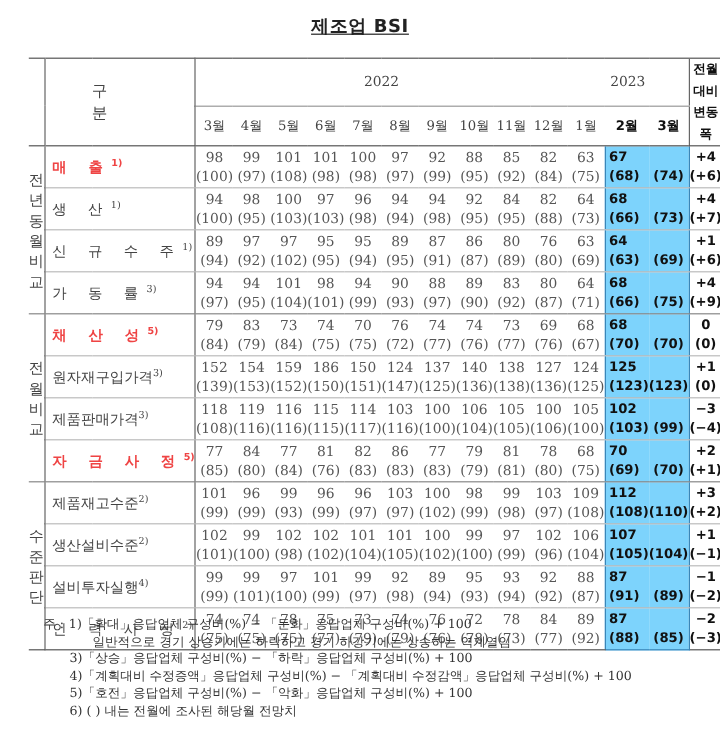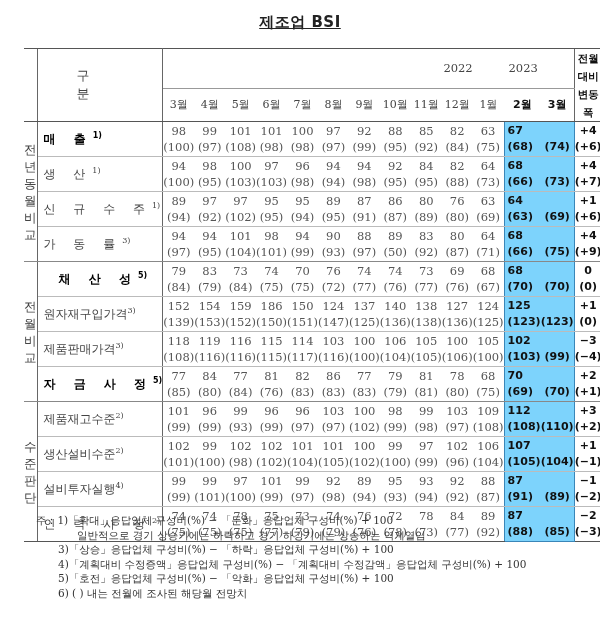--- a/index.html
+++ b/index.html
@@ -11,21 +11,21 @@
   table { position:absolute; left:24px; top:48px; border-collapse:collapse;
           font-size:11.5px; table-layout:fixed; }
   td, th { padding:0; text-align:center; font-weight:normal; }
   .hdr-top { border-top:1.5px solid #555; }
   .yr { height:22px; color:#444; }
   .mo { height:18px; color:#444; font-size:11px; }
   .mo.b { font-weight:bold; font-family:"DejaVu Sans","Liberation Sans",sans-serif; font-size:11px; color:#111; }
   .gubun { letter-spacing:34px; font-size:13px; color:#444; }
   .grp { color:#444; font-size:12.5px; line-height:17px; border-right:1px solid #666; }
   .lab { text-align:left; padding-left:6px; font-size:12px; color:#444; border-right:1px solid #666; white-space:nowrap; }
-  .lab.bold { font-weight:bold; font-family:"DejaVu Sans","Liberation Sans",sans-serif; color:#000000; }
+  .lab.bold { font-weight:bold; font-family:"DejaVu Sans","Liberation Sans",sans-serif; color:#ef4444; }
   .lab sup { font-size:8px; }
   .sp { letter-spacing:7px; }
   .v { color:#555; font-size:11.5px; line-height:16px; }
   .hl { background:#7dd3fc; color:#111; font-weight:bold; font-family:"DejaVu Sans","Liberation Sans",sans-serif; font-size:11px; }
   .hl-l { border-left:1.5px solid #3a86b8; }
   .hl-r { border-right:1.5px solid #3a86b8; }
   .chg { color:#111; font-weight:bold; font-family:"DejaVu Sans","Liberation Sans",sans-serif; font-size:11px; line-height:16px; border-left:1px solid #666; }
   .chg-h { font-weight:bold; font-family:"DejaVu Sans","Liberation Sans",sans-serif; font-size:10.5px; color:#111; border-left:1px solid #666; line-height:18px; }
   .row td { border-bottom:1px solid #bbb; height:34px; }
   .row td.grp { border-bottom:1px solid #888;margin-left:18px; }
@@ -57,21 +57,21 @@
       <col style="width:30px">
       <col style="width:28px">
     <col style="width:30px">
       <col style="width:31px">
       <col style="width:42px">
   </colgroup>
   <tbody id="tbody">
     <tr class="hdr-top">
       <td rowspan="2" style="border-top:1.5px solid #555;border-bottom:1.5px solid #555;"></td>
       <td colspan="2" rowspan="2" class="gubun" style="border-left:1px solid #666;border-right:1px solid #666;border-top:1.5px solid #555;border-bottom:1.5px solid #555;">구 분</td>
-      <td colspan="10" class="yr yrline" style="border-top:1.5px solid #555;text-align:right;">2022</td>
+      <td colspan="10" class="yr yrline" style="border-top:1.5px solid #555;">2022</td>
       <td colspan="3" class="yr yrline" style="border-top:1.5px solid #555;">2023</td>
       <td rowspan="2" class="chg-h" style="border-top:1.5px solid #555;border-bottom:1.5px solid #555;"><span>전월대비</span><br><span>변동폭</span></td>
     </tr>
     <tr class="hdr-bottom" id="month-row">
         <td class="mo">3월</td>
         <td class="mo">4월</td>
         <td class="mo">5월</td>
         <td class="mo">6월</td>
         <td class="mo">7월</td>
         <td class="mo">8월</td>
@@ -286,21 +286,21 @@
         <td class="v" style="border-bottom: 1px solid rgb(136, 136, 136);">
           <div>90</div>
           <div>(93)</div>
         </td>
         <td class="v" style="border-bottom: 1px solid rgb(136, 136, 136);">
           <div>88</div>
           <div>(97)</div>
         </td>
         <td class="v" style="border-bottom: 1px solid rgb(136, 136, 136);">
           <div>89</div>
-          <div>(50)</div>
+          <div>(90)</div>
         </td>
         <td class="v" style="border-bottom: 1px solid rgb(136, 136, 136);">
           <div>83</div>
           <div>(92)</div>
         </td>
         <td class="v" style="border-bottom: 1px solid rgb(136, 136, 136);">
           <div>80</div>
           <div>(87)</div>
         </td>
         <td class="v" style="border-bottom: 1px solid rgb(136, 136, 136);">
@@ -315,21 +315,21 @@
           <div>&nbsp;</div>
           <div>(75)</div>
         </td>
         <td class="chg" style="border-bottom: 1px solid rgb(136, 136, 136);">
           <div>+4</div>
           <div>(+9)</div>
         </td>
       </tr>
       <tr class="row">
         <td rowspan="4" class="grp" style="border-bottom: 1px solid rgb(136, 136, 136);"><span>전월</span><br><span>비교</span></td>
-        <td colspan="2" class="lab bold" style="border-left: 1px solid rgb(102, 102, 102); text-align: center;"><span class="sp">채 산 성</span><sup>5)</sup></td>
+        <td colspan="2" class="lab bold" style="border-left: 1px solid rgb(102, 102, 102);"><span class="sp">채 산 성</span><sup>5)</sup></td>
         <td class="v">
           <div>79</div>
           <div>(84)</div>
         </td>
         <td class="v">
           <div>83</div>
           <div>(79)</div>
         </td>
         <td class="v">
           <div>73</div>

